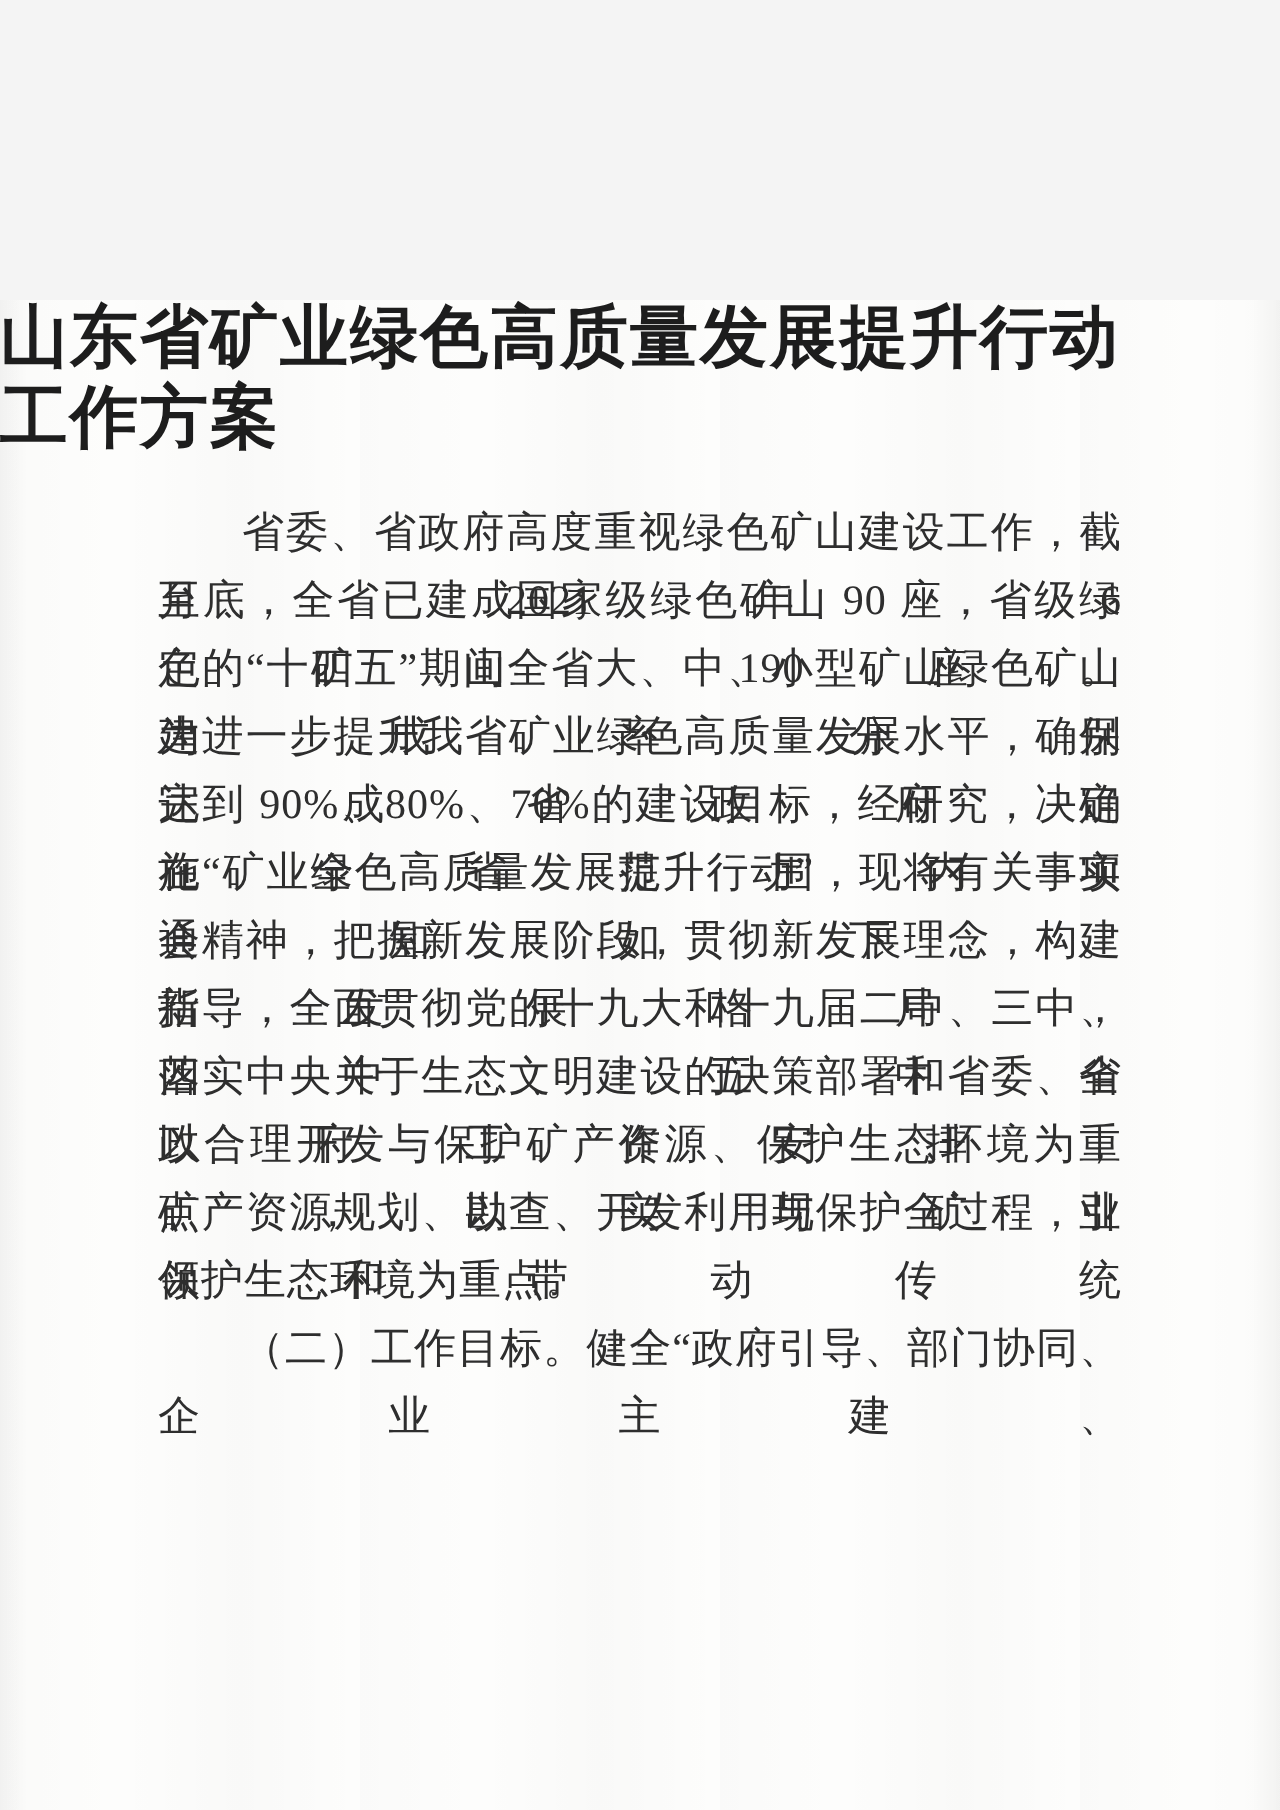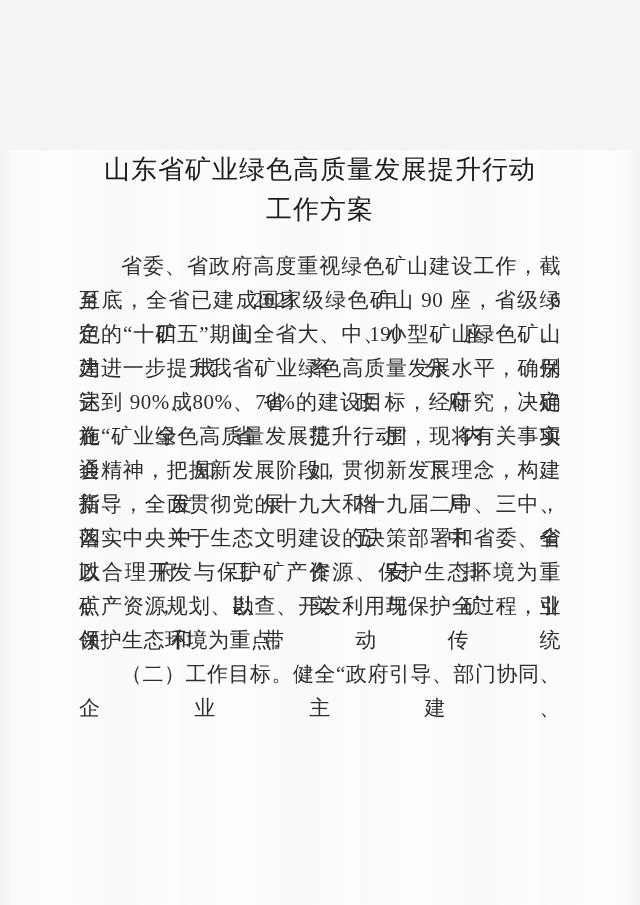--- a/index.html
+++ b/index.html
@@ -17,23 +17,23 @@
       linear-gradient(90deg, rgba(0,0,0,0.035) 0px, rgba(0,0,0,0) 14px),
       linear-gradient(-90deg, rgba(0,0,0,0.035) 0px, rgba(0,0,0,0) 14px),
       repeating-linear-gradient(90deg,
         rgba(0,0,0,0.012) 0px, rgba(0,0,0,0.0) 60px,
         rgba(0,0,0,0.015) 120px, rgba(0,0,0,0.0) 180px);
     box-sizing:border-box;
     color:#2e2e2e;
   }
   .title{
     margin:150px 0 0 0;
-    text-align:center;
-    font-size:26px;
-    font-weight:400;
+    text-align:left;
+    font-size:34px;
+    font-weight:700;
     line-height:40px;
     color:#1d1d1d;
     letter-spacing:1px;
   }
   .body-block{
     margin-top:19px;
     padding:0 79px;
   }
   .line{
     font-size:21px;

